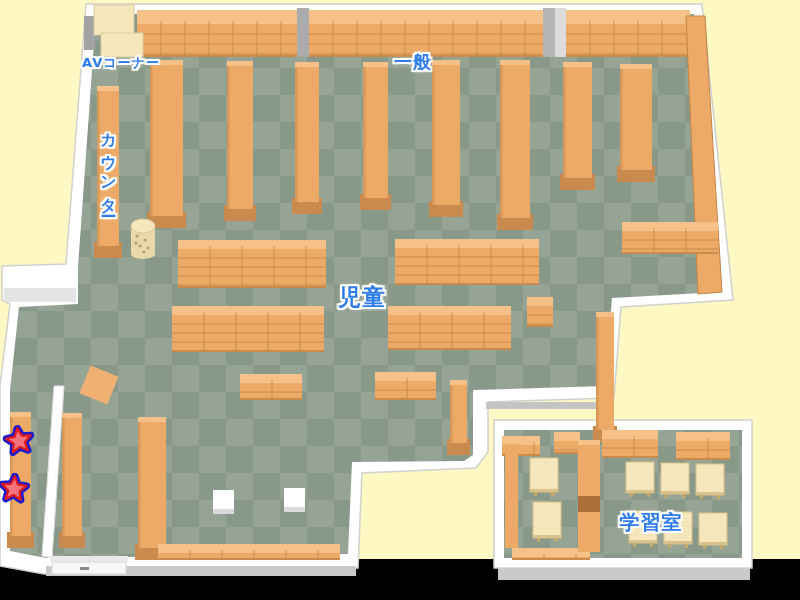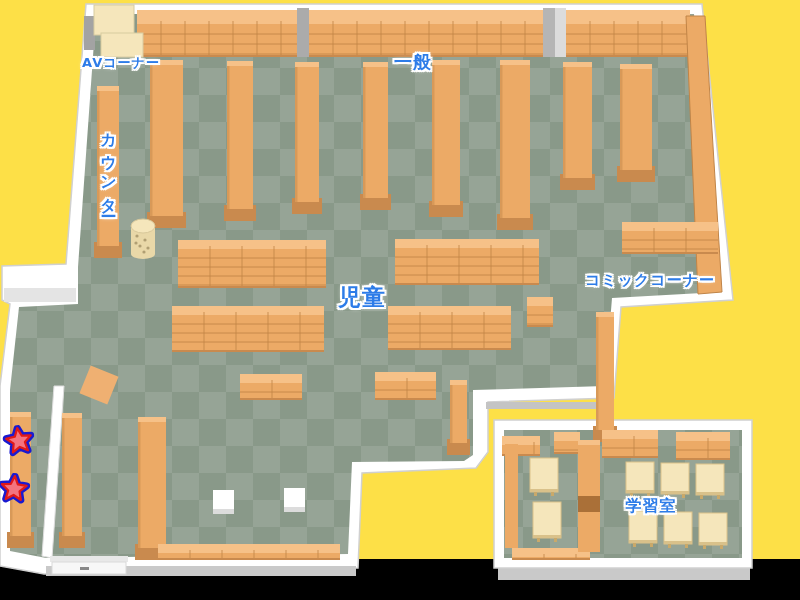--- a/index.html
+++ b/index.html
@@ -1,17 +1,17 @@
 <!DOCTYPE html>
 <html style="--label-blue: #2d7ce8; --star-fill: #f4737f; --star-stroke: #e01818; --star-outer: #1a1ad0;"><head>
 <meta charset="utf-8">
 <style>
   html,body{margin:0;padding:0;}
   body{background:#000;width:800px;height:600px;overflow:hidden;}
-  #stage{position:relative;width:800px;height:559px;background:#fde047;font-family:"DejaVu Sans",sans-serif;}
+  #stage{position:relative;width:800px;height:559px;background:#fef9c3;font-family:"DejaVu Sans",sans-serif;}
   #map-svg{position:absolute;left:0;top:0;}
   .map-label{
     position:absolute;transform:translate(-50%,-50%);
     font-family:"DejaVu Sans",sans-serif;font-weight:bold;
     color:var(--label-blue,#2d7ce8);white-space:nowrap;letter-spacing:1px;z-index:5;
     text-shadow:
       -2px -2px 0 #fff, 2px -2px 0 #fff, -2px 2px 0 #fff, 2px 2px 0 #fff,
       0 -2px 0 #fff, 0 2px 0 #fff, -2px 0 0 #fff, 2px 0 0 #fff,
       0 0 3px #fff, 0 0 5px #fff;
   }
@@ -385,22 +385,21 @@
           <circle cx="136" cy="243" r="1.6" fill="#8a7a50" opacity="0.6"></circle>
           <circle cx="144" cy="252" r="1.6" fill="#8a7a50" opacity="0.6"></circle>
         </g>
       </g>
   </svg>
 
   <div class="map-label" style="left: 121px; top: 63px; font-size: 13px;">AVコーナー</div>
   <div class="map-label" style="left: 413px; top: 62px; font-size: 18px;">一般</div>
   <div class="map-label vertical" style="left: 108px; top: 166px; font-size: 16px;">カウンター</div>
   <div class="map-label" style="left: 362px; top: 297px; font-size: 23px;">児童</div>
-  <div class="map-label" style="left: 650px; top: 280px; font-size: 15px;">コミックコーナー</div>
-  <div class="map-label" style="left: 651px; top: 506px; font-size: 16px;">学習室</div>
+  <div class="map-label" style="left: 651px; top: 522px; font-size: 20px;">学習室</div>
 
   <div class="map-marker" style="left: 19px; top: 441px; transform: translate(-50%, -50%) rotate(-8deg);">
     <svg viewBox="0 0 32 32" width="32" height="32">
       <path d="M16,3 L19.5,11.1 L28.4,12 L21.7,17.9 L23.6,26.5 L16,22 L8.4,26.5 L10.3,17.9 L3.6,12 L12.5,11.1 Z" style="fill:var(--star-outer,#1a1ad0);stroke:var(--star-outer,#1a1ad0);stroke-width:7;stroke-linejoin:round;"></path>
       <path d="M16,3 L19.5,11.1 L28.4,12 L21.7,17.9 L23.6,26.5 L16,22 L8.4,26.5 L10.3,17.9 L3.6,12 L12.5,11.1 Z" style="fill:var(--star-fill,#f4737f);stroke:var(--star-stroke,#e01818);stroke-width:2.2;stroke-linejoin:round;"></path>
     </svg>
   </div>
   <div class="map-marker" style="left: 14px; top: 489px; transform: translate(-50%, -50%) rotate(4deg);">
     <svg viewBox="0 0 32 32" width="32" height="32">
       <path d="M16,3 L19.5,11.1 L28.4,12 L21.7,17.9 L23.6,26.5 L16,22 L8.4,26.5 L10.3,17.9 L3.6,12 L12.5,11.1 Z" style="fill:var(--star-outer,#1a1ad0);stroke:var(--star-outer,#1a1ad0);stroke-width:7;stroke-linejoin:round;"></path>

